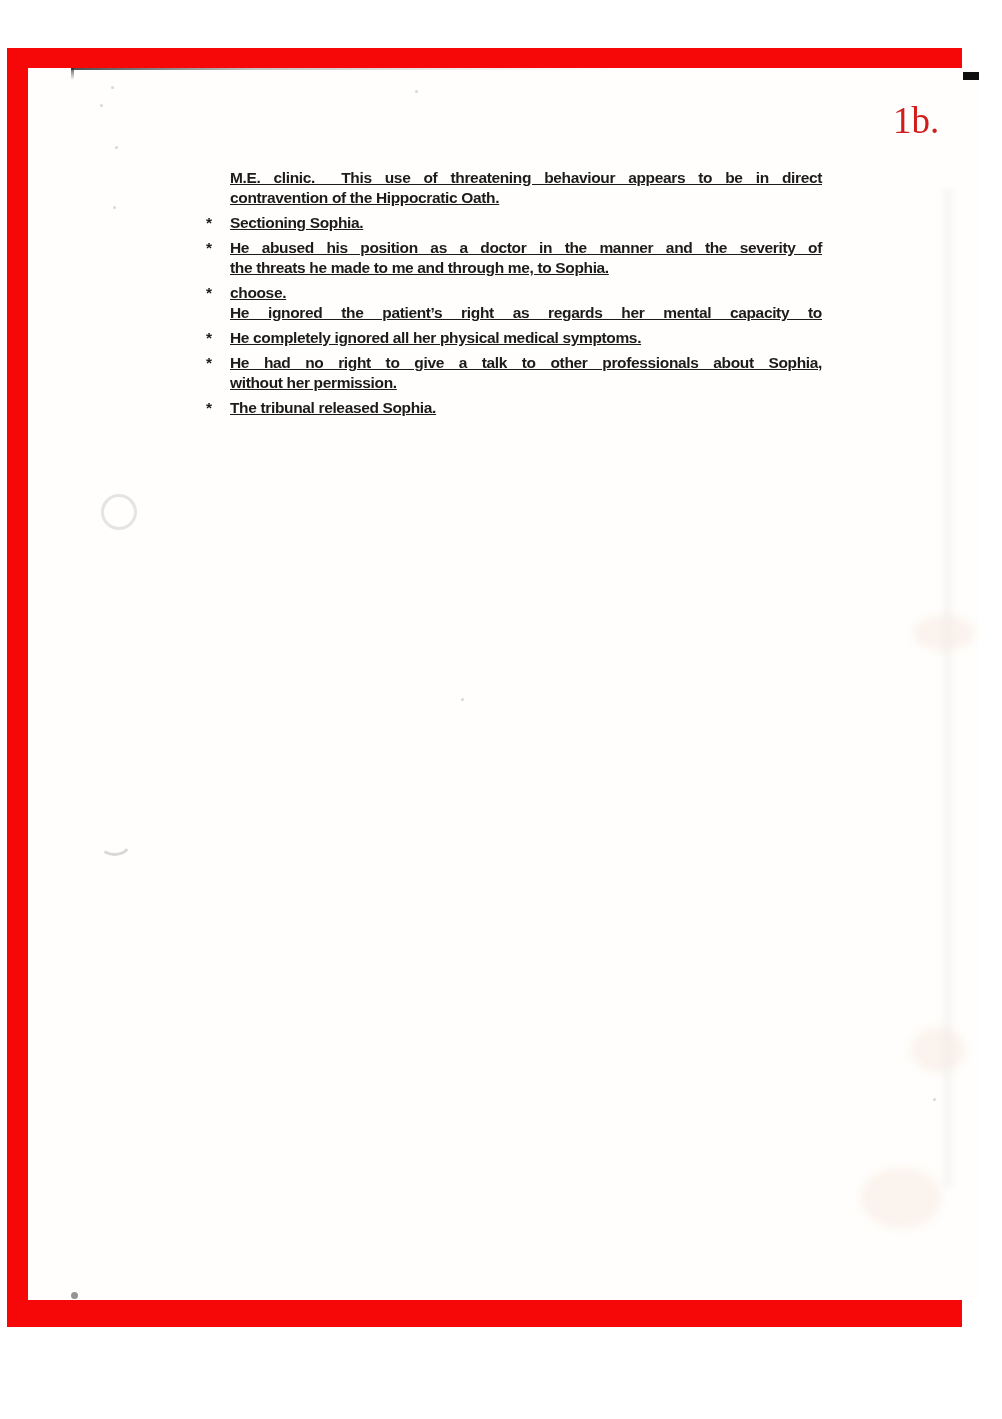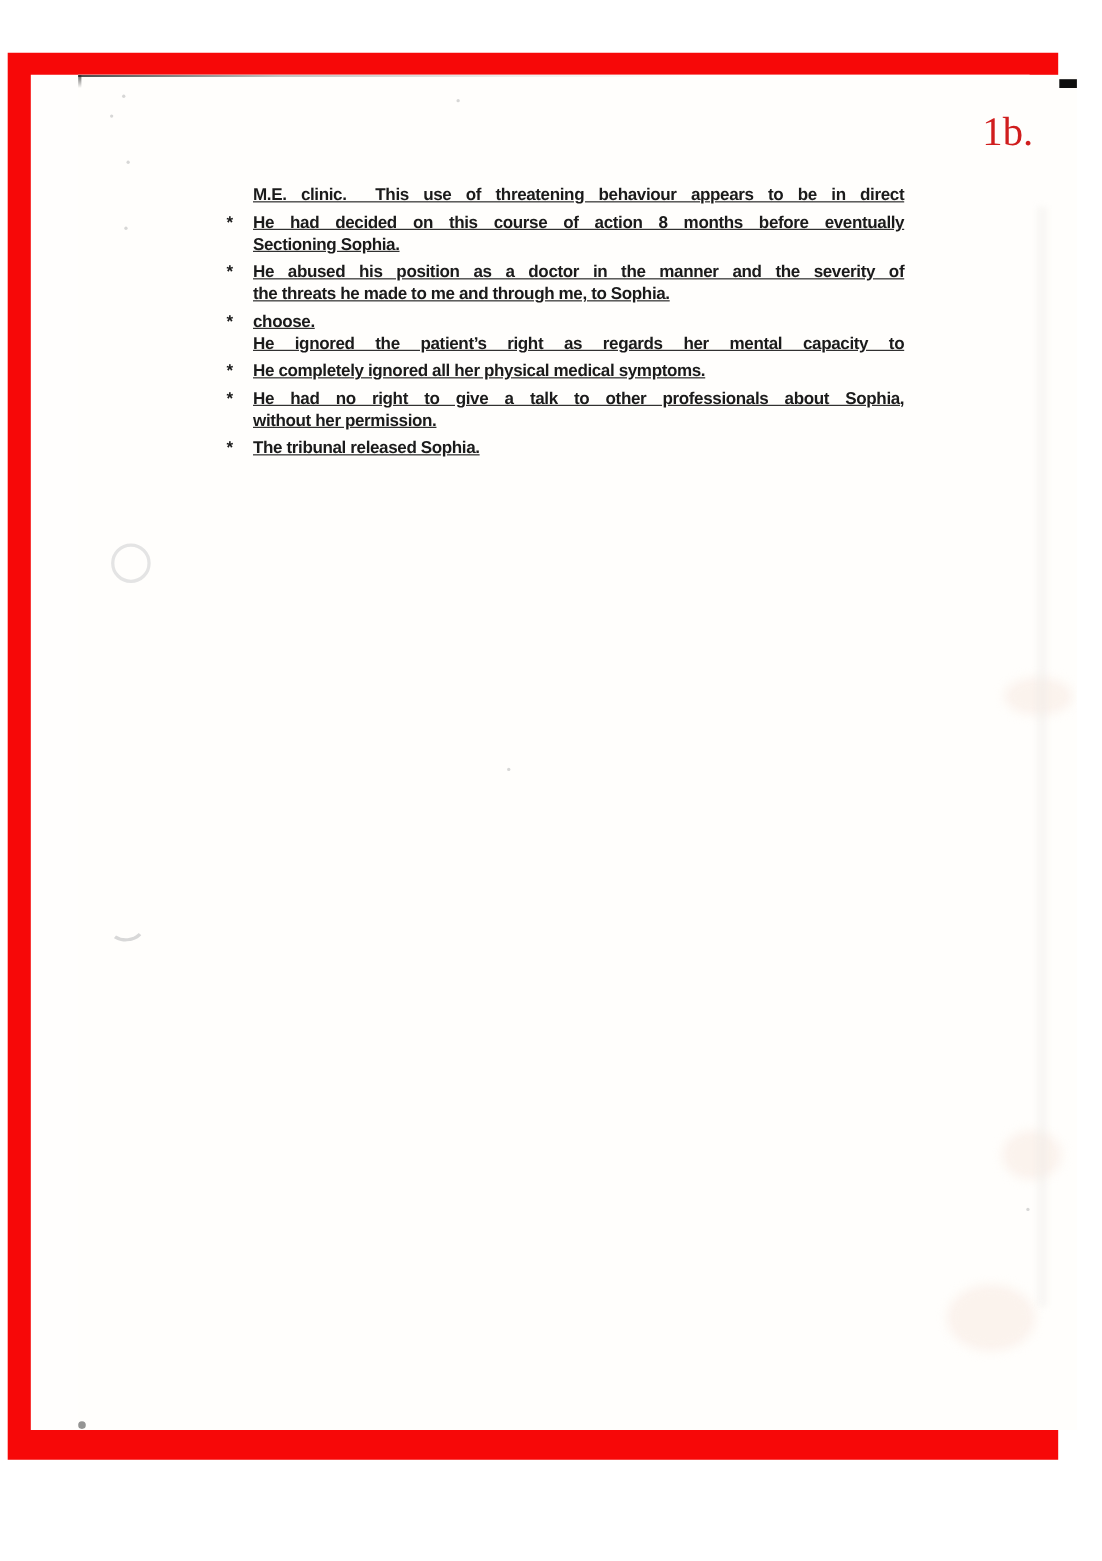--- a/index.html
+++ b/index.html
@@ -172,25 +172,25 @@
       <div class="corner-nub-bottom"></div>
 
       <div class="scan-mark"></div>
 
       <div class="page-label">1b.</div>
 
       <div class="textcol">
 
         <div class="block">
           <div class="line j">M.E. clinic.  This use of threatening behaviour appears to be in direct</div>
-        </div>
-
-        <div class="block bullet-item">
-          <span class="star">*</span>
-          <div class="line j">He had decided on this course of action 8 months before eventually</div>
+          <div class="line">contravention of the Hippocratic Oath.</div>
+        </div>
+
+        <div class="block bullet-item">
+          <span class="star">*</span>
           <div class="line">Sectioning Sophia.</div>
         </div>
 
         <div class="block bullet-item">
           <span class="star">*</span>
           <div class="line j">He abused his position as a doctor in the manner and the severity of</div>
           <div class="line">the threats he made to me and through me, to Sophia.</div>
         </div>
 
         <div class="block bullet-item">

